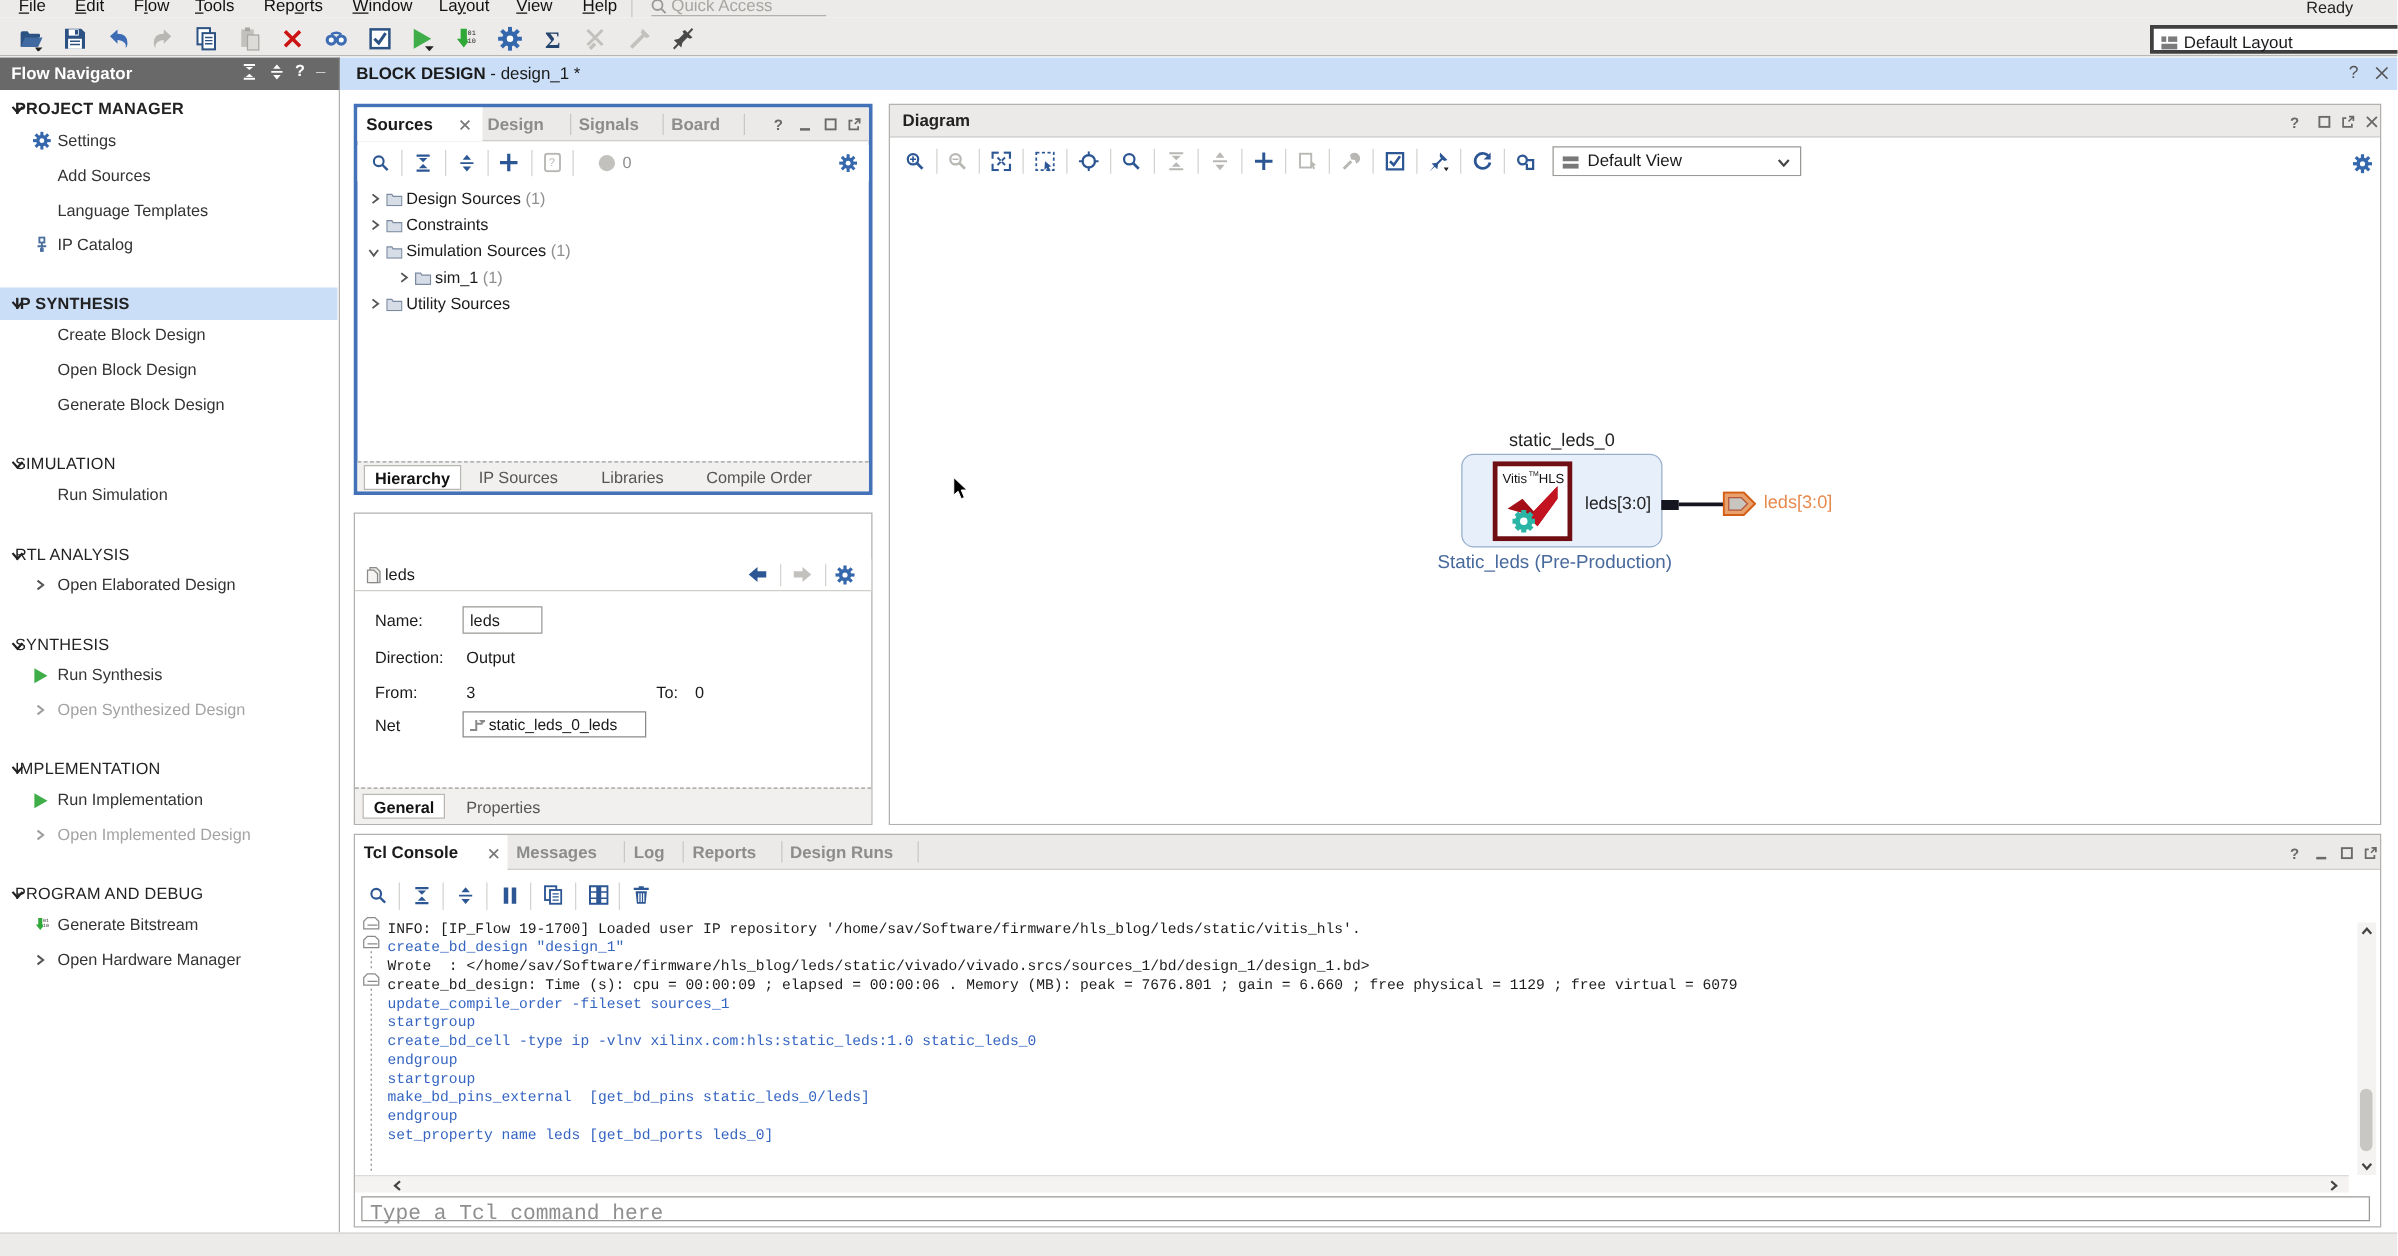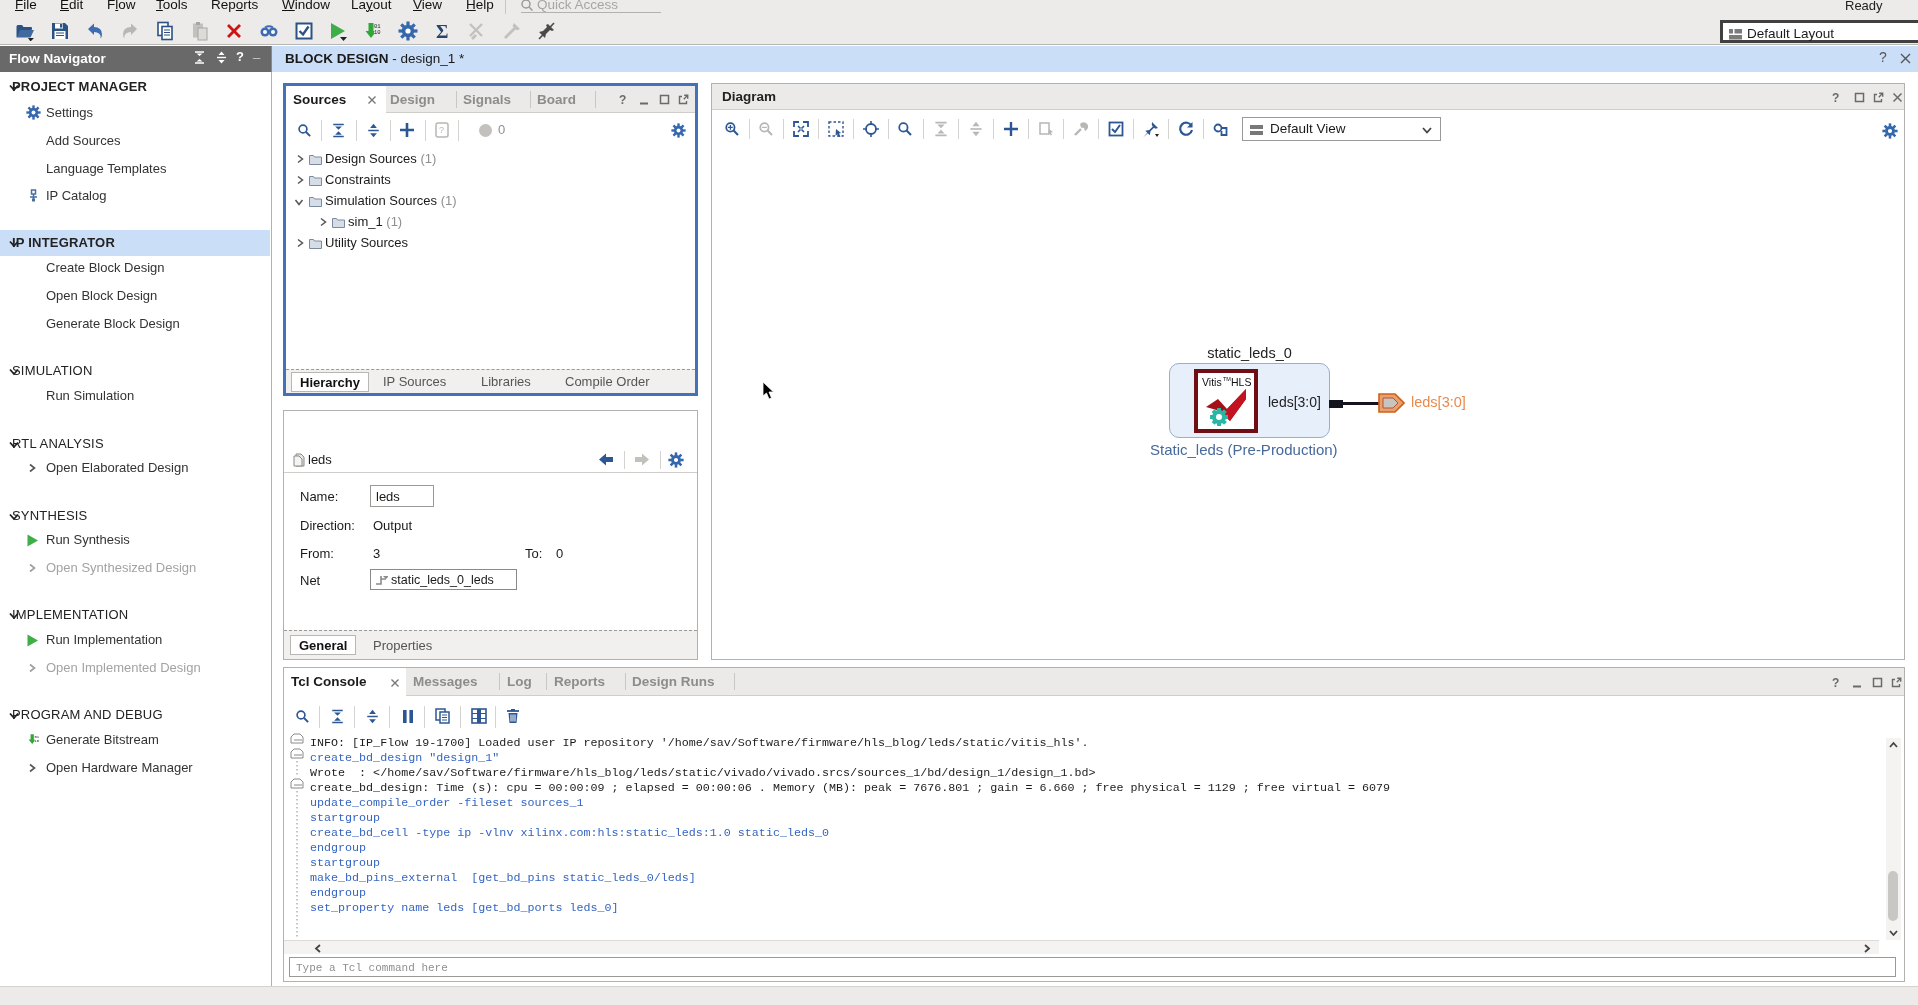--- a/index.html
+++ b/index.html
@@ -262,21 +262,21 @@
   <svg class="icon" style="left:27px;top:117px" width="13" height="13" viewBox="0 0 13 13">
       <rect x="4.5" y="1" width="4" height="4" fill="none" stroke="#4a6f9e" stroke-width="1.5"></rect>
       <path d="M6.5 5 V11 M3 8 H10" stroke="#4a6f9e" stroke-width="1.5" fill="none"></path>
       <rect x="5" y="9.5" width="3" height="3" fill="#4a6f9e"></rect>
     </svg>
   <span class="nav-item" style="top:116px">IP Catalog</span>
 
   <svg class="chev" style="top:166px" viewBox="0 0 12 12">
       <path d="M2 3.5 L6 8 L10 3.5" fill="none" stroke="#222" stroke-width="1.8"></path>
     </svg>
-  <span class="nav-sec bold" style="top:163px">IP INTEGRATOR</span>
+  <span class="nav-sec bold" style="top:163px">IP SYNTHESIS</span>
   <span class="nav-item" style="top:188px">Create Block Design</span>
   <span class="nav-item" style="top:216px">Open Block Design</span>
   <span class="nav-item" style="top:244px">Generate Block Design</span>
 
   <svg class="chev" style="top:294px" viewBox="0 0 12 12">
       <path d="M2 3.5 L6 8 L10 3.5" fill="none" stroke="#222" stroke-width="1.8"></path>
     </svg>
   <span class="nav-sec" style="top:291px">SIMULATION</span>
   <span class="nav-item" style="top:316px">Run Simulation</span>
 
@@ -715,21 +715,21 @@
 
     <div class="abs" style="left:0;top:272px;width:1595px;height:14px;background:#f4f3f2;border-top:1px solid #dddbd8">
       <svg class="abs" style="left:30px;top:3px" width="8" height="9" viewBox="0 0 8 9">
           <path d="M6 1 L2 4.5 L6 8" fill="none" stroke="#444" stroke-width="1.8"></path>
         </svg>
       <svg class="abs" style="right:8px;top:3px" width="8" height="9" viewBox="0 0 8 9">
           <path d="M2 1 L6 4.5 L2 8" fill="none" stroke="#444" stroke-width="1.8"></path>
         </svg>
     </div>
 
-    <div class="abs mono" style="left:5px;top:289px;width:1607px;height:20px;border:1px solid #9b9995;font-size:11px;color:#8f8f8f">
+    <div class="abs mono" style="left:5px;top:289px;width:1607px;height:20px;border:1px solid #9b9995;font-size:17px;color:#8f8f8f">
         <span style="position:absolute;left:6px;top:4px">Type a Tcl command here</span>
       </div>
 
     <div class="abs" style="right:3px;top:70px;width:15px;height:202px;background:#f4f3f2">
       <svg class="abs" style="left:3px;top:3px" width="9" height="8" viewBox="0 0 9 8">
           <path d="M1 6 L4.5 2 L8 6" fill="none" stroke="#444" stroke-width="1.8"></path>
         </svg>
       <svg class="abs" style="left:3px;bottom:3px" width="9" height="8" viewBox="0 0 9 8">
           <path d="M1 2 L4.5 6 L8 2" fill="none" stroke="#444" stroke-width="1.8"></path>
         </svg>

